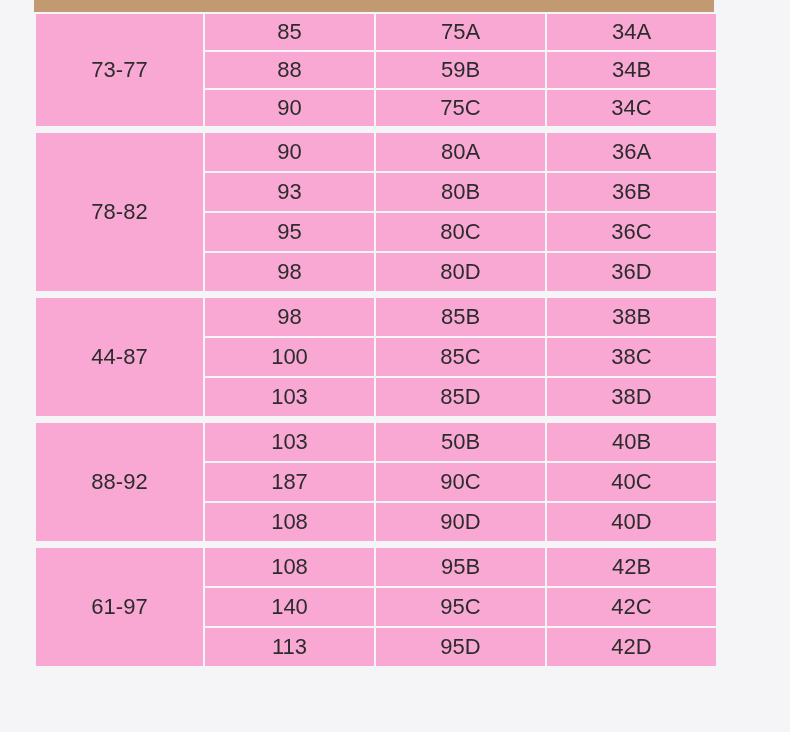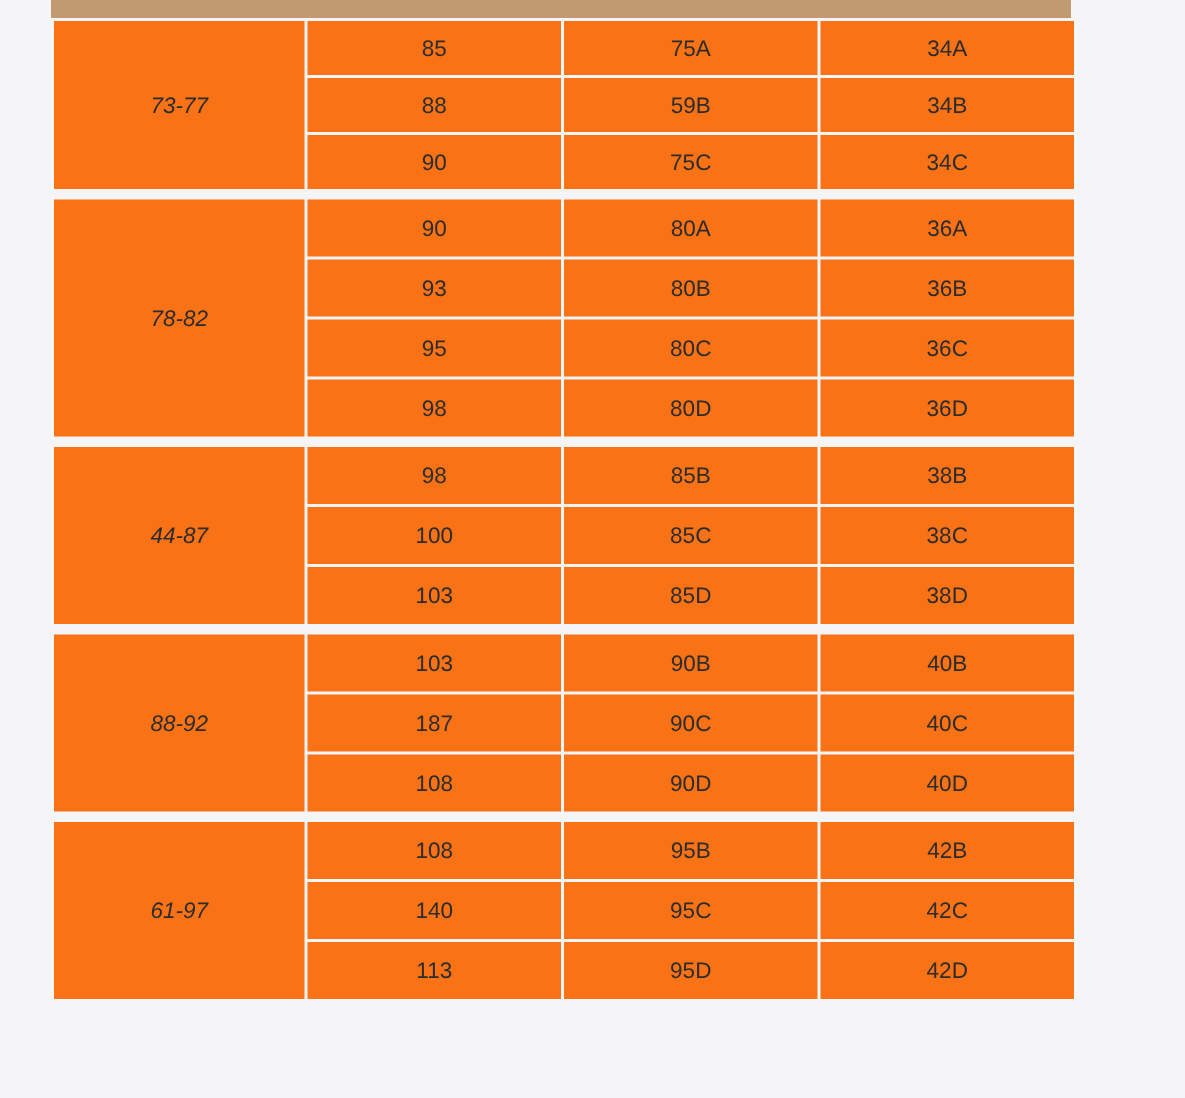--- a/index.html
+++ b/index.html
@@ -37,39 +37,38 @@
     left: 34px;
     top: 12px;
     width: 680px;
     border-collapse: separate;
     border-spacing: 2px;
     background: #f5f5f7;
     table-layout: fixed;
   }
 
   .size-table td {
-    background: #f97316;
+    background: #f9a8d4;
     text-align: center;
     vertical-align: middle;
     color: #2c2c2c;
-    font-size: 15px;
+    font-size: 22px;
     font-weight: 400;
     font-family: "Liberation Sans", sans-serif;
     padding: 0;
     border: 0;
   }
 
   .col-band { width: 167px; }
   .col-under { width: 169px; }
   .col-cup { width: 169px; }
   .col-intl { width: 169px; }
 
   .band-cell {
     font-size: 21px;
-    font-style: italic;
   }
 
   .data-row td {
     height: 36px;
   }
 
   
   .data-row.tall td {
     height: 38px;
   }
@@ -160,21 +159,21 @@
         <td>85D</td>
         <td>38D</td>
       </tr>
       <tr class="group-gap">
         <td colspan="4"></td>
       </tr>
 
       <tr class="data-row tall">
         <td class="band-cell" rowspan="3">88-92</td>
         <td>103</td>
-        <td>90B</td>
+        <td>50B</td>
         <td>40B</td>
       </tr>
       <tr class="data-row tall">
         <td>187</td>
         <td>90C</td>
         <td>40C</td>
       </tr>
       <tr class="data-row tall">
         <td>108</td>
         <td>90D</td>

